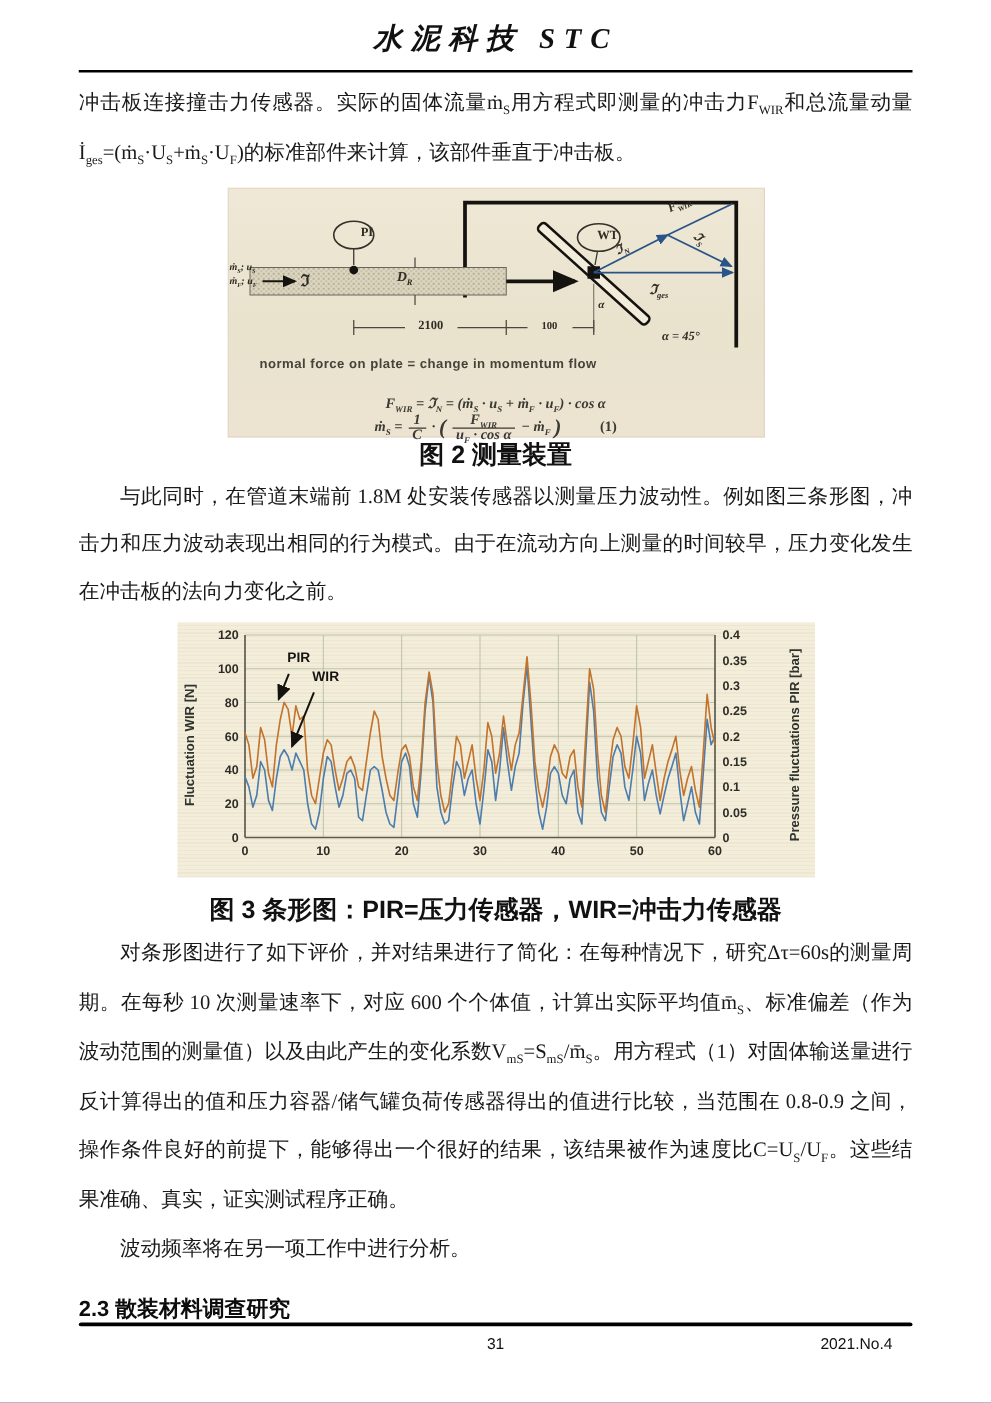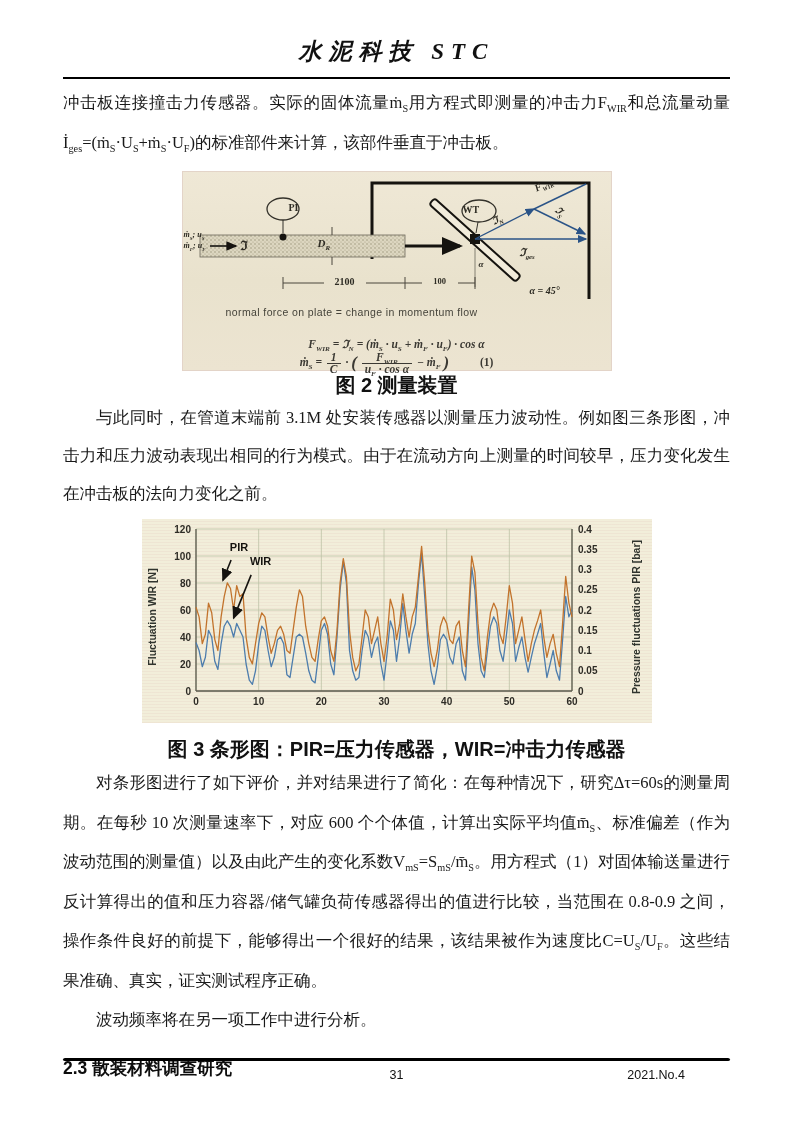--- a/index.html
+++ b/index.html
@@ -1,35 +1,35 @@
 <!DOCTYPE html>
 <html><head>
 <meta charset="utf-8">
 <style>
   html,body{margin:0;padding:0;background:#888;}
   .page{position:relative;width:793px;height:1122px;margin:0 auto;background:#ffffff;
         font-family:"Liberation Serif","DejaVu Serif",serif;color:#191919;overflow:hidden;box-sizing:border-box;
         padding:0 63px;}
-  .header-title{padding-top:36px;text-align:center;font-size:23px;font-weight:bold;font-style:italic;
+  .header-title{padding-top:15px;text-align:center;font-size:23px;font-weight:bold;font-style:italic;
         letter-spacing:7px;color:#111;}
   .header-rule{margin-top:10px;border-bottom:2.5px solid #000;}
   .para{font-size:16.5px;line-height:40px;text-align:justify;margin:0;}
   .para.first{margin-top:4px;}
   .indent{text-indent:2em;}
   sub{font-size:0.62em;line-height:0;}
   
   .fig2{position:relative;width:430px;height:200px;margin:8px auto 0;
         background:linear-gradient(180deg,#efe8d6 0%,#e9e2cd 55%,#ece4d1 100%);
         box-shadow:0 0 0 1px #e3d4c8 inset;}
   .fig2 svg{position:absolute;left:0;top:0;}
   .fig2-label{position:absolute;font-family:"Liberation Serif",serif;font-weight:bold;
         color:#2e2c24;font-size:9px;white-space:nowrap;}
   .math{font-style:italic;}
   .fig2-text{position:relative;top:134px;font-family:"Liberation Sans","DejaVu Sans",sans-serif;
-        font-weight:normal;color:#45433a;font-size:10.5px;letter-spacing:.4px;padding-left:44px;line-height:15px;}
+        font-weight:bold;color:#45433a;font-size:10.5px;letter-spacing:.4px;padding-left:26px;line-height:15px;}
   .fig2-formula{position:relative;top:150px;text-align:center;font-family:"Liberation Serif",serif;
         font-weight:bold;font-style:italic;color:#3b3933;font-size:11.5px;line-height:16px;}
   .frac{display:inline-flex;flex-direction:column;vertical-align:middle;text-align:center;margin:0 2px;}
   .frac .num{padding:0 3px;line-height:11px;}
   .frac .den{border-top:1.2px solid #3b3933;padding:0 3px;line-height:11px;}
   .paren{font-size:17px;font-weight:bold;vertical-align:-2px;}
   .eqnum{font-style:normal;margin-left:28px;}
   .caption{font-family:"Liberation Sans","DejaVu Sans",sans-serif;font-weight:bold;font-size:20px;
         text-align:center;margin-top:5px;line-height:19px;color:#111;}
   
@@ -40,21 +40,21 @@
         color:#30342e;width:180px;text-align:center;transform:rotate(-90deg);}
   .vlabel.left{left:-80px;top:92px;}
   .vlabel.right{right:-74px;top:92px;}
   
   .section-heading{font-family:"Liberation Sans","DejaVu Sans",sans-serif;font-weight:bold;
         font-size:17.5px;margin-top:16px;color:#0d0d0d;}
   .footer{position:absolute;left:63px;right:63px;top:1058px;}
   .footer-rule{height:2.5px;background:#000;border-radius:2px/60%;}
   .footer-row{position:relative;margin-top:7px;font-family:"Liberation Sans",sans-serif;font-size:12.5px;color:#111;}
   .footer-page{text-align:center;}
-  .footer-issue{position:absolute;right:45px;top:0;}
+  .footer-issue{position:absolute;right:16px;top:0;}
 </style>
 </head>
 <body>
 
 <div class="page">
 
   <div class="header-title">水泥科技 STC</div>
   <div class="header-rule"></div>
 
   <p class="para first">冲击板连接撞击力传感器。实际的固体流量ṁ<sub>S</sub>用方程式即测量的冲击力F<sub>WIR</sub>和总流量动量İ<sub>ges</sub>=(ṁ<sub>S</sub>·U<sub>S</sub>+ṁ<sub>S</sub>·U<sub>F</sub>)的标准部件来计算，该部件垂直于冲击板。</p>
@@ -108,21 +108,21 @@
       <line x1="101" y1="112" x2="142" y2="112" stroke="#4a473d" stroke-width="1"></line>
       <line x1="184" y1="112" x2="240" y2="112" stroke="#4a473d" stroke-width="1"></line>
       <line x1="276" y1="112" x2="293" y2="112" stroke="#4a473d" stroke-width="1"></line>
     </svg>
 
     <div class="fig2-label math" style="left:2px;top:59px;font-size:8px;">ṁ<sub>S</sub>; u<sub>S</sub></div>
     <div class="fig2-label math" style="left:2px;top:70px;font-size:8px;">ṁ<sub>F</sub>; u<sub>F</sub></div>
     <div class="fig2-label" style="left:59px;top:65px;font-size:13px;">ℑ</div>
     <div class="fig2-label math" style="left:136px;top:66px;font-size:11px;">D<sub>R</sub></div>
     <div class="fig2-label" style="left:85px;top:31px;width:32px;text-align:right;font-size:10px;">PI</div>
-    <div class="fig2-label" style="left:281px;top:33px;width:32px;text-align:left;font-size:10px;">WT</div>
+    <div class="fig2-label" style="left:281px;top:33px;width:32px;text-align:right;font-size:10px;">WT</div>
     <div class="fig2-label math" style="left:352px;top:8px;transform:rotate(-26deg);font-size:10px;">F<sub>WIR</sub></div>
     <div class="fig2-label math" style="left:310px;top:41px;transform:rotate(-26deg);font-size:10px;">ℑ<sub>N</sub></div>
     <div class="fig2-label math" style="left:374px;top:33px;transform:rotate(42deg);font-size:10px;">ℑ<sub>S</sub></div>
     <div class="fig2-label math" style="left:338px;top:73px;font-size:11px;">ℑ<sub>ges</sub></div>
     <div class="fig2-label math" style="left:297px;top:88px;font-size:9px;">α</div>
     <div class="fig2-label math" style="left:348px;top:114px;font-size:10px;">α = 45°</div>
     <div class="fig2-label" style="left:144px;top:105px;width:38px;text-align:center;font-size:10px;">2100</div>
     <div class="fig2-label" style="left:242px;top:105px;width:32px;text-align:center;font-size:8.5px;">100</div>
 
     <div class="fig2-text">normal force on plate = change in momentum flow</div>
@@ -139,21 +139,21 @@
           <span class="num">F<sub>WIR</sub></span>
           <span class="den">u<sub>F</sub> · cos α</span>
         </span>
       <span>− ṁ<sub>F</sub></span>
       <span class="paren">)</span>
       <span class="eqnum">(1)</span>
     </div>
   </div>
   <div class="caption">图 2 测量装置</div>
 
-  <p class="para indent" style="margin-top:4px;line-height:38px;">与此同时，在管道末端前 3.1M 处安装传感器以测量压力波动性。例如图三条形图，冲击力和压力波动表现出相同的行为模式。由于在流动方向上测量的时间较早，压力变化发生在冲击板的法向力变化之前。</p>
+  <p class="para indent" style="margin-top:4px;line-height:38px;">与此同时，在管道末端前 1.8M 处安装传感器以测量压力波动性。例如图三条形图，冲击力和压力波动表现出相同的行为模式。由于在流动方向上测量的时间较早，压力变化发生在冲击板的法向力变化之前。</p>
 
   <div class="fig3">
     <div class="vlabel left">Fluctuation WIR [N]</div>
     <div class="vlabel right">Pressure fluctuations PIR [bar]</div>
   <svg width="482" height="204" style="position:absolute;left:14px;top:0;">
         <defs>
           <marker id="annAh" markerWidth="9" markerHeight="9" refX="7" refY="3.5" orient="auto">
             <path d="M0,0 L8,3.5 L0,7 Z" fill="#15130f"></path>
           </marker>
         </defs>

